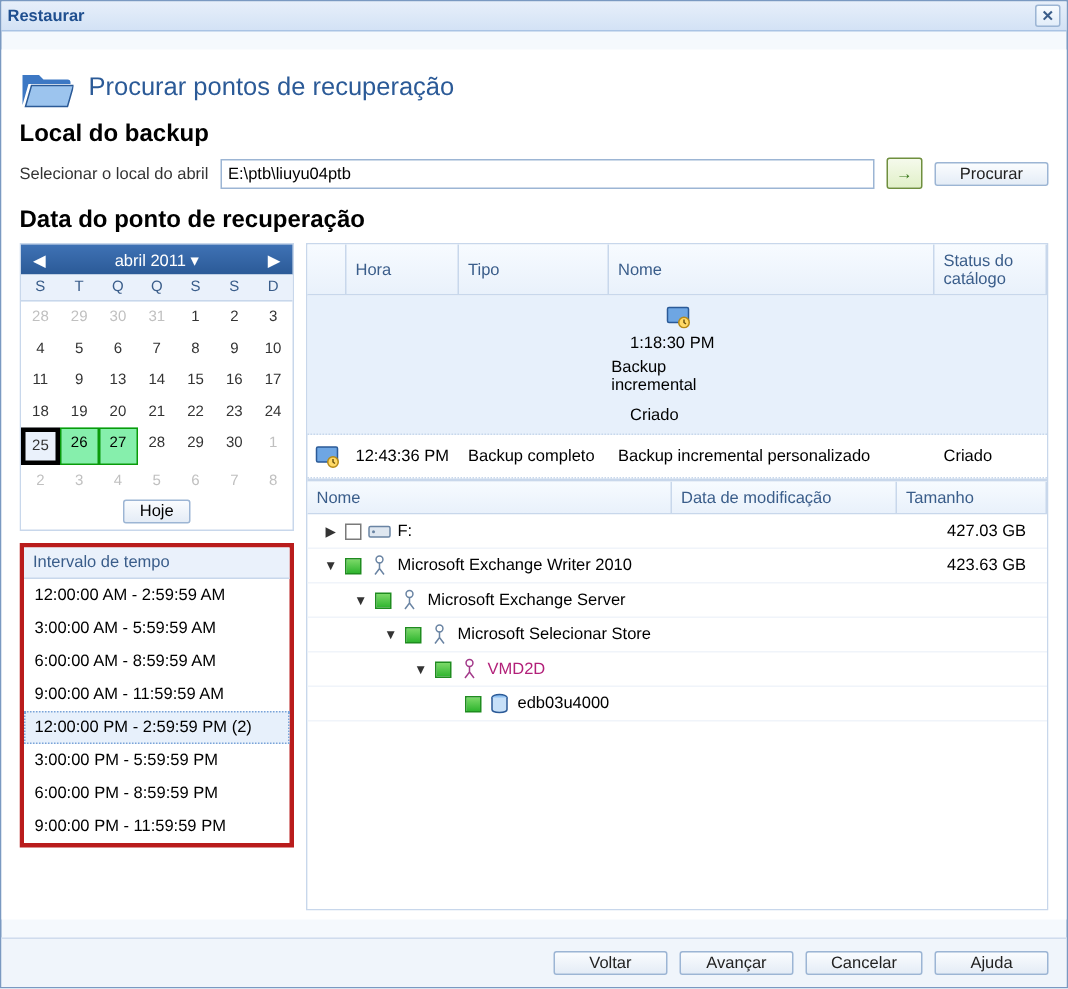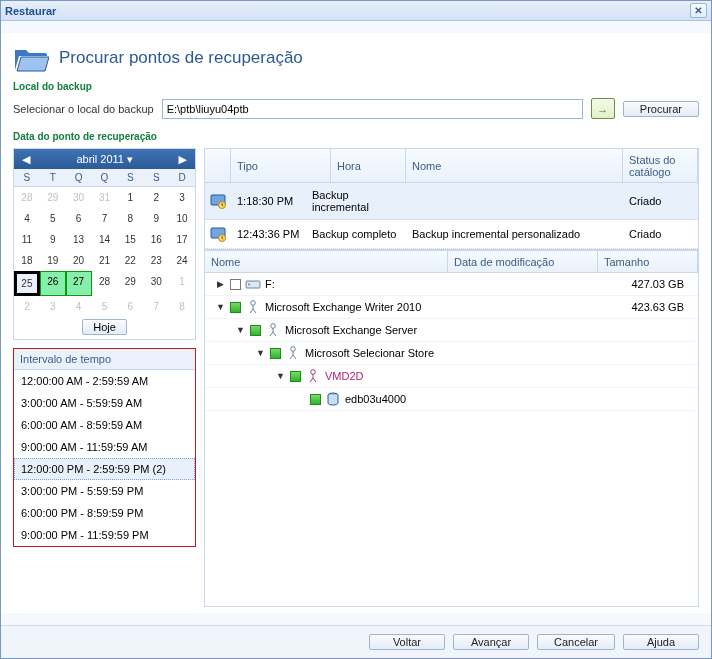--- a/index.html
+++ b/index.html
@@ -55,21 +55,21 @@
     align-items: center;
     gap: 10px;
     margin-bottom: 4px;
   }
   .folder-icon-lg {
     width: 36px; height: 30px;
     position: relative;
   }
   .folder-icon-lg svg { width: 36px; height: 30px; }
   .h1 { font-size: 17px; color: #2b5a97; font-weight: normal; }
-  .h2 { font-size: 10px; font-weight: bold; color: #15803d; margin-top: 4px; margin-bottom: 6px; }
+  .h2 { font-size: 16px; font-weight: bold; color: #000000; margin-top: 4px; margin-bottom: 6px; }
   .loc-row {
     display: flex; align-items: center; gap: 8px; margin-bottom: 8px;
   }
   .loc-row label { color: #333; }
   .loc-row input {
     flex: 1; border: 1px solid #9cb5d4; height: 20px; padding: 1px 4px;
     font-family: inherit; font-size: 11px; background: #fff;
   }
   .go-btn {
     width: 24px; height: 21px;
@@ -135,21 +135,21 @@
     border: 1px solid #9cb5d4;
     background: linear-gradient(#fafcfe,#e4ecf6);
     padding: 1px 10px;
     border-radius: 2px;
     cursor: pointer;
     font-size: 11px;
   }
 
   
   .timebox {
-    border: 1px solid #b91c1c;
+    border: 3px solid #b91c1c;
     background: #fff;
     flex-shrink: 0;
   }
   .timebox .th {
     background: #eaf1fb;
     border-bottom: 1px solid #c8d7eb;
     padding: 4px 6px;
     color: #3a5d8a;
   }
   .timebox .trow {
@@ -179,21 +179,21 @@
   }
   .grid-head.one-line { height: 22px; }
   .grid-body { }
   .grow {
     display: flex; align-items: center;
     border-bottom: 1px dotted #c8d7eb;
     padding: 4px 0;
     cursor: pointer;
   }
   .grow .gc { padding: 2px 6px; }
-  .grow.sel { background: #e7f0fb; }
+  .grow.sel { background: #e7f0fb; flex-direction: column; }
   .backup-grid { flex: 0 0 auto; border-bottom: 2px solid #c8d7eb; }
 
   
   .file-grid { flex: 1; display: flex; flex-direction: column; overflow: hidden; }
   .tree-body { flex: 1; overflow: auto; background: #fff; }
   .tree-row {
     display: flex; align-items: center;
     padding: 3px 4px;
     border-bottom: 1px solid #f0f4fa;
   }
@@ -253,21 +253,21 @@
             <path d="M2 7h11l3 3h16a2 2 0 0 1 2 2v1H6l-4 14V7z" fill="#3d78c4"></path>
             <path d="M4 28l4-14h28l-4 14H4z" fill="#9cc4ee"></path>
             <path d="M4 28l4-14h28l-4 14H4z" fill="none" stroke="#2b5a97"></path>
           </svg>
       </div>
       <div class="h1">Procurar pontos de recuperação</div>
     </div>
 
     <div class="h2">Local do backup</div>
     <div class="loc-row">
-      <label>Selecionar o local do backup</label>
+      <label>Selecionar o local do abril</label>
       <input type="text" value="E:\ptb\liuyu04ptb" style="">
       <div class="go-btn">
         <span>→</span>
       </div>
       <button class="btn">Procurar</button>
     </div>
 
     <div class="h2">Data do ponto de recuperação</div>
 
     <div class="main-split">
@@ -349,22 +349,22 @@
               <div class="trow">6:00:00 PM - 8:59:59 PM</div>
               <div class="trow">9:00:00 PM - 11:59:59 PM</div>
             </div>
         </div>
       </div>
 
       <div class="right-col">
         <div class="grid backup-grid">
           <div class="grid-head">
             <div class="gh bc-icon"></div>
+            <div class="gh bc-hora">Hora</div>
             <div class="gh bc-tipo">Tipo</div>
-            <div class="gh bc-hora">Hora</div>
             <div class="gh bc-nome">Nome</div>
             <div class="gh bc-stat">Status do catálogo</div>
           </div>
           <div class="grid-body" id="backup-rows">
               <div class="grow sel">
                 <div class="gc bc-icon">
                   <span class="icon16">
                     <svg width="16" height="16" viewBox="0 0 16 16">
                       <rect x="1" y="2" width="14" height="10" rx="1" fill="#6ea6e3" stroke="#2b5a97"></rect>
                       <circle cx="12" cy="12" r="3.5" fill="#ffd966" stroke="#b78a16"></circle>

